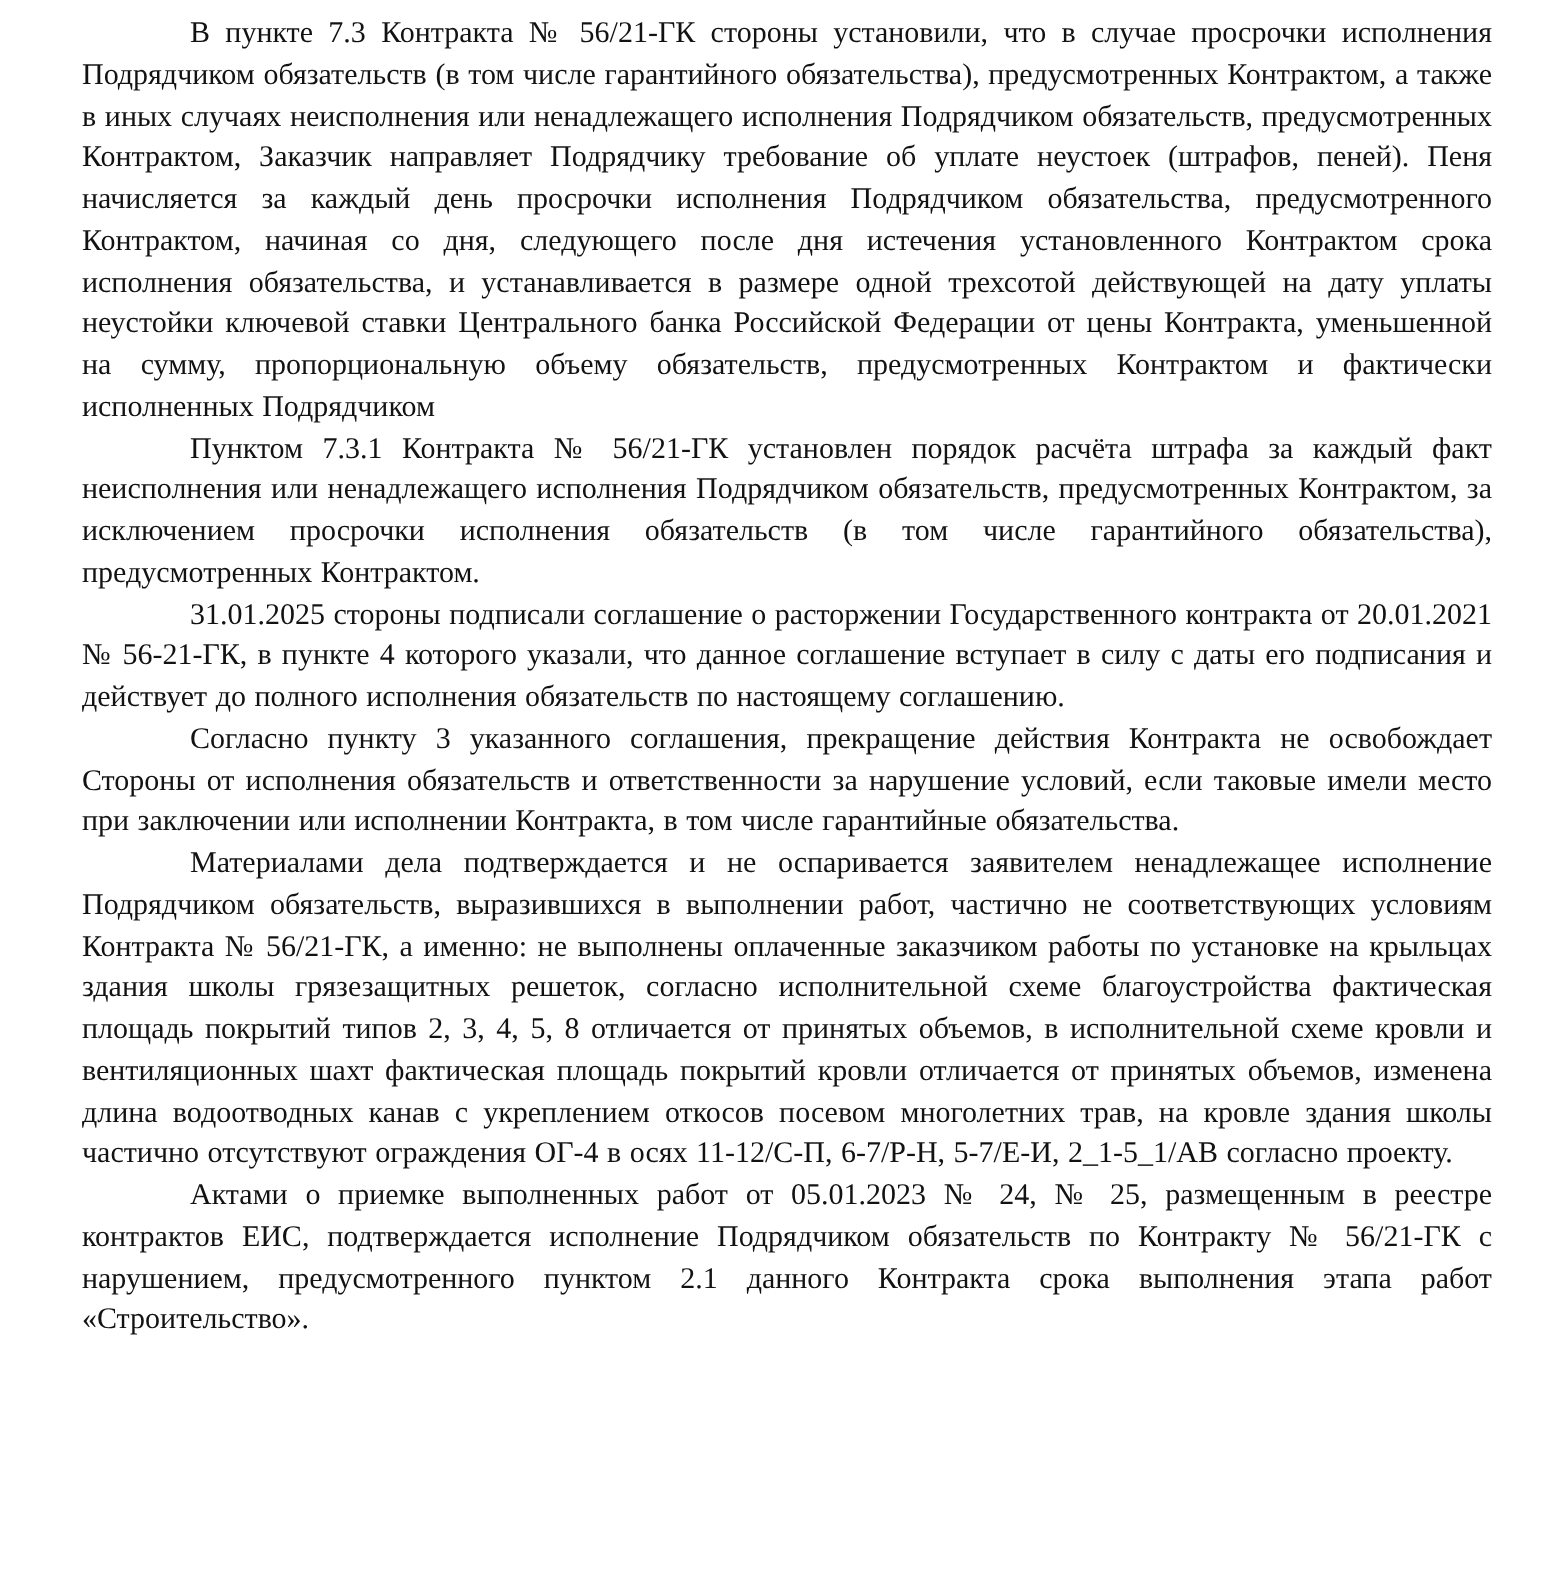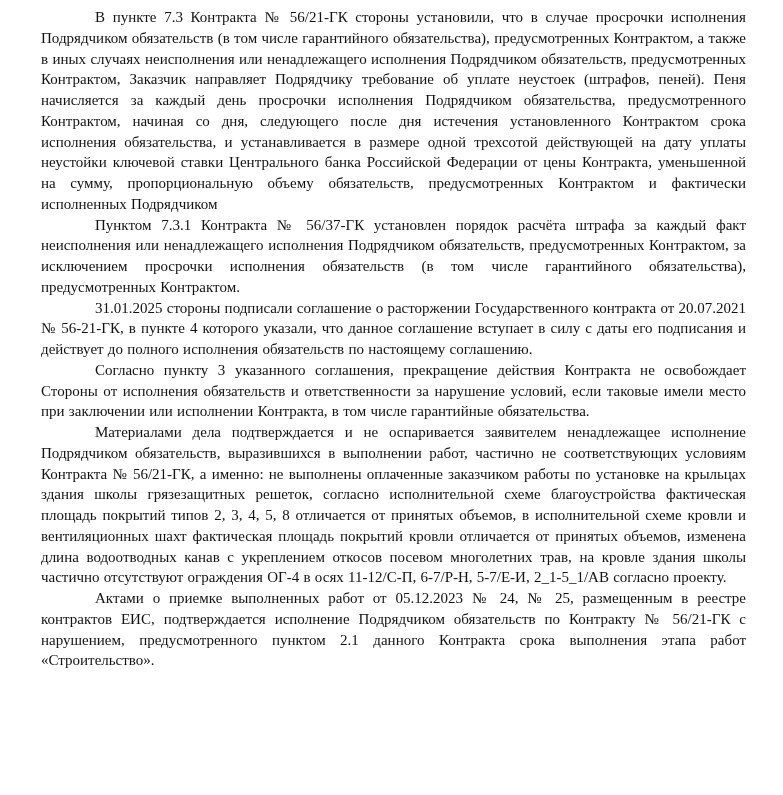--- a/index.html
+++ b/index.html
@@ -29,18 +29,18 @@
     padding: 0;
     text-indent: 54px;
     word-spacing: 0.5px;
   }
 </style>
 </head>
 <body>
 
 <main class="page">
   <p>В пункте 7.3 Контракта № 56/21-ГК стороны установили, что в случае просрочки исполнения Подрядчиком обязательств (в том числе гарантийного обязательства), предусмотренных Контрактом, а также в иных случаях неисполнения или ненадлежащего исполнения Подрядчиком обязательств, предусмотренных Контрактом, Заказчик направляет Подрядчику требование об уплате неустоек (штрафов, пеней). Пеня начисляется за каждый день просрочки исполнения Подрядчиком обязательства, предусмотренного Контрактом, начиная со дня, следующего после дня истечения установленного Контрактом срока исполнения обязательства, и устанавливается в размере одной трехсотой действующей на дату уплаты неустойки ключевой ставки Центрального банка Российской Федерации от цены Контракта, уменьшенной на сумму, пропорциональную объему обязательств, предусмотренных Контрактом и фактически исполненных Подрядчиком</p>
-  <p>Пунктом 7.3.1 Контракта № 56/37-ГК установлен порядок расчёта штрафа за каждый факт неисполнения или ненадлежащего исполнения Подрядчиком обязательств, предусмотренных Контрактом, за исключением просрочки исполнения обязательств (в том числе гарантийного обязательства), предусмотренных Контрактом.</p>
-  <p>31.01.2025 стороны подписали соглашение о расторжении Государственного контракта от 20.07.2021 № 56-21-ГК, в пункте 4 которого указали, что данное соглашение вступает в силу с даты его подписания и действует до полного исполнения обязательств по настоящему соглашению.</p>
+  <p>Пунктом 7.3.1 Контракта № 56/21-ГК установлен порядок расчёта штрафа за каждый факт неисполнения или ненадлежащего исполнения Подрядчиком обязательств, предусмотренных Контрактом, за исключением просрочки исполнения обязательств (в том числе гарантийного обязательства), предусмотренных Контрактом.</p>
+  <p>31.01.2025 стороны подписали соглашение о расторжении Государственного контракта от 20.01.2021 № 56-21-ГК, в пункте 4 которого указали, что данное соглашение вступает в силу с даты его подписания и действует до полного исполнения обязательств по настоящему соглашению.</p>
   <p>Согласно пункту 3 указанного соглашения, прекращение действия Контракта не освобождает Стороны от исполнения обязательств и ответственности за нарушение условий, если таковые имели место при заключении или исполнении Контракта, в том числе гарантийные обязательства.</p>
   <p>Материалами дела подтверждается и не оспаривается заявителем ненадлежащее исполнение Подрядчиком обязательств, выразившихся в выполнении работ, частично не соответствующих условиям Контракта № 56/21-ГК, а именно: не выполнены оплаченные заказчиком работы по установке на крыльцах здания школы грязезащитных решеток, согласно исполнительной схеме благоустройства фактическая площадь покрытий типов 2, 3, 4, 5, 8 отличается от принятых объемов, в исполнительной схеме кровли и вентиляционных шахт фактическая площадь покрытий кровли отличается от принятых объемов, изменена длина водоотводных канав с укреплением откосов посевом многолетних трав, на кровле здания школы частично отсутствуют ограждения ОГ-4 в осях 11-12/С-П, 6-7/Р-Н, 5-7/Е-И, 2_1-5_1/АВ согласно проекту.</p>
-  <p>Актами о приемке выполненных работ от 05.12.2023 № 24, № 25, размещенным в реестре контрактов ЕИС, подтверждается исполнение Подрядчиком обязательств по Контракту № 56/21-ГК с нарушением, предусмотренного пунктом 2.1 данного Контракта срока выполнения этапа работ «Строительство».</p>
+  <p>Актами о приемке выполненных работ от 05.01.2023 № 24, № 25, размещенным в реестре контрактов ЕИС, подтверждается исполнение Подрядчиком обязательств по Контракту № 56/21-ГК с нарушением, предусмотренного пунктом 2.1 данного Контракта срока выполнения этапа работ «Строительство».</p>
 </main>
 
 </body></html>

